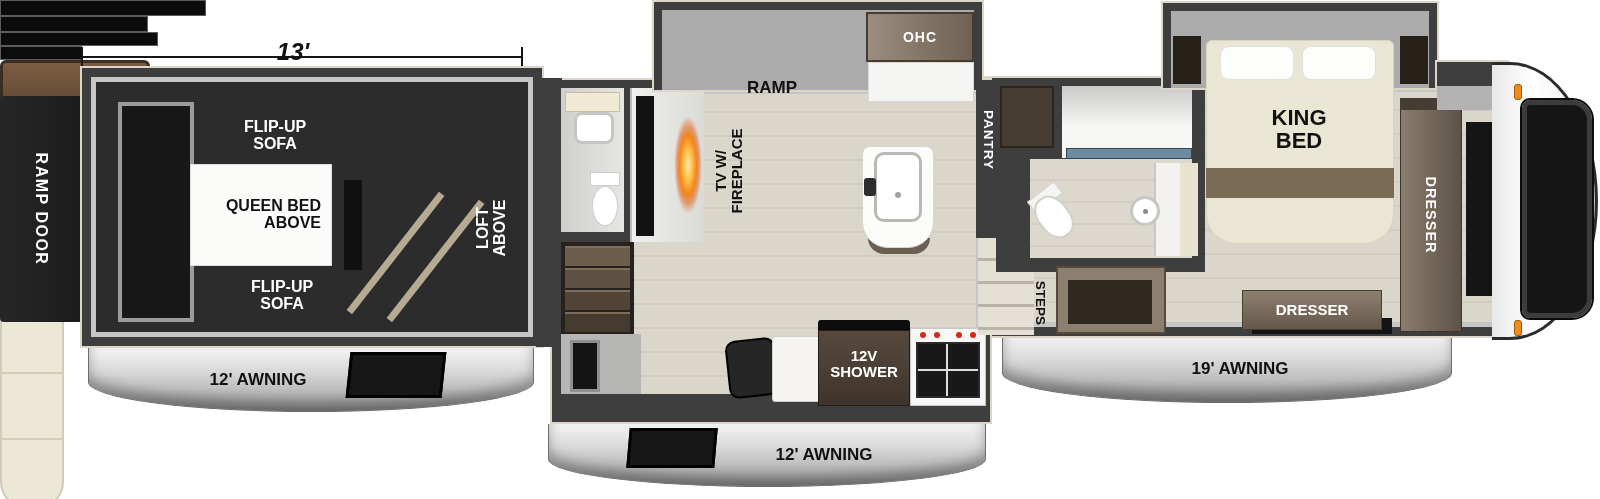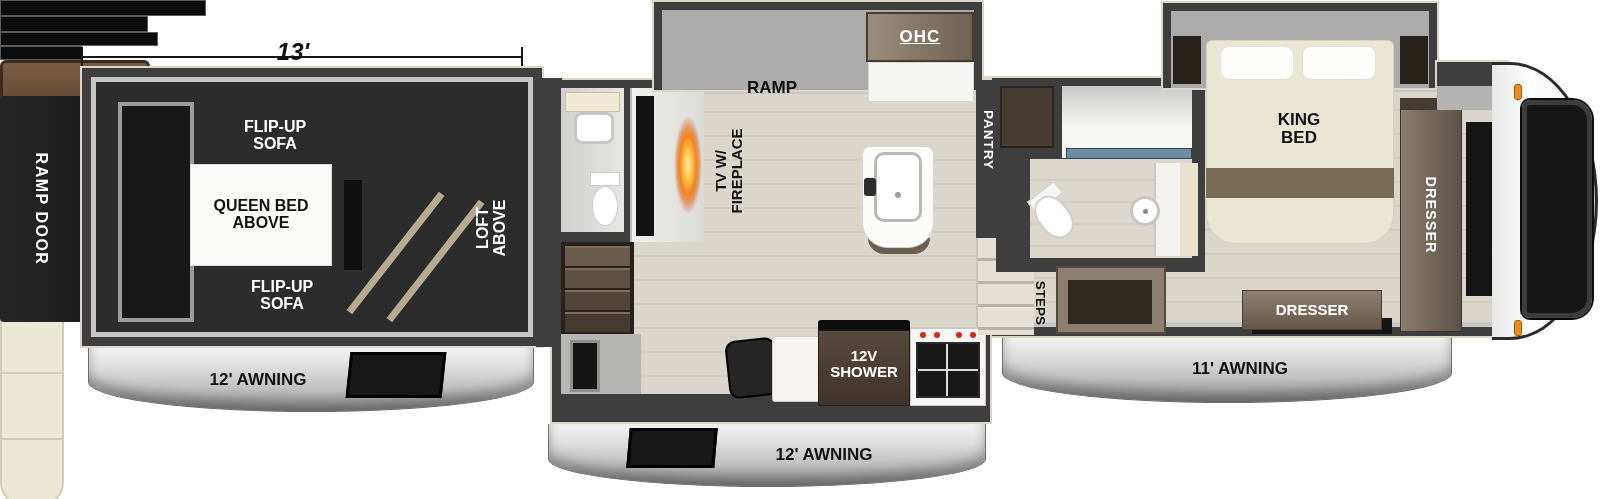--- a/index.html
+++ b/index.html
@@ -150,29 +150,29 @@
               background:linear-gradient(90deg,#e8e8e8,#ffffff 40%,#f2f2f2 75%,#c9c9c9);
               border:3px solid #2b2b2b;border-left:none;border-radius:0 88px 88px 0 / 0 139px 139px 0;"></div>
   <div class="abs" style="left:1522px;top:100px;width:70px;height:218px;background:#161616;border:5px solid #3c3c3c;outline:2px solid #0c0c0c;
               border-radius:8px 20px 20px 8px;box-sizing:border-box;"></div>
   <div class="abs" style="left:1514px;top:84px;width:8px;height:16px;background:#ef8b1c;border:1px solid #a85a00;border-radius:3px;box-sizing:border-box;"></div>
   <div class="abs" style="left:1514px;top:320px;width:8px;height:16px;background:#ef8b1c;border:1px solid #a85a00;border-radius:3px;box-sizing:border-box;"></div>
 
   <div class="hlabel bt" style="left:293px;top:52px;font-size:24px;font-style:italic;">13'</div>
   <div class="vlabel cw wt" style="left:41px;top:209px;width:200px;font-size:16px;letter-spacing:1.5px;">RAMP DOOR</div>
   <div class="hlabel wt" style="left:275px;top:136px;width:100px;font-size:16px;">FLIP-UP SOFA</div>
-  <div class="hlabel bt" style="left:261px;top:215px;width:120px;font-size:16px;">QUEEN BED ABOVE</div>
+  <div class="hlabel bt" style="left:261px;top:215px;width:120px;font-size:16px;text-align:right;">QUEEN BED ABOVE</div>
   <div class="hlabel wt" style="left:282px;top:296px;width:100px;font-size:16px;">FLIP-UP SOFA</div>
   <div class="vlabel ccw wt" style="left:492px;top:228px;width:84px;font-size:16px;">LOFT ABOVE</div>
   <div class="hlabel bt" style="left:772px;top:88px;font-size:17px;">RAMP</div>
-  <div class="hlabel wt" style="left:920px;top:37px;font-size:17px;letter-spacing:1px;text-decoration:underline;">OHC</div>
+  <div class="hlabel wt" style="left:920px;top:37px;font-size:14px;letter-spacing:1px;">OHC</div>
   <div class="vlabel ccw bt" style="left:729px;top:171px;width:112px;font-size:15px;">TV W/ FIREPLACE</div>
   <div class="vlabel cw wt" style="left:988px;top:140px;width:90px;font-size:13.5px;letter-spacing:1px;">PANTRY</div>
   <div class="hlabel wt" style="left:864px;top:364px;width:72px;font-size:15px;">12V SHOWER</div>
   <div class="vlabel cw bt" style="left:1040px;top:303px;width:70px;font-size:13.5px;">STEPS</div>
-  <div class="hlabel bt" style="left:1299px;top:129px;width:76px;font-size:17px;">KING BED</div>
+  <div class="hlabel bt" style="left:1299px;top:129px;width:76px;font-size:22px;">KING BED</div>
   <div class="vlabel cw wt" style="left:1430px;top:215px;width:160px;font-size:14.5px;letter-spacing:1px;">DRESSER</div>
   <div class="hlabel wt" style="left:1312px;top:310px;font-size:15px;">DRESSER</div>
   <div class="hlabel bt" style="left:258px;top:380px;font-size:17px;">12' AWNING</div>
   <div class="hlabel bt" style="left:824px;top:455px;font-size:17px;">12' AWNING</div>
-  <div class="hlabel bt" style="left:1240px;top:369px;font-size:17px;">11' AWNING</div>
+  <div class="hlabel bt" style="left:1240px;top:369px;font-size:17px;">19' AWNING</div>
 
 </div>
 
 </body></html>

